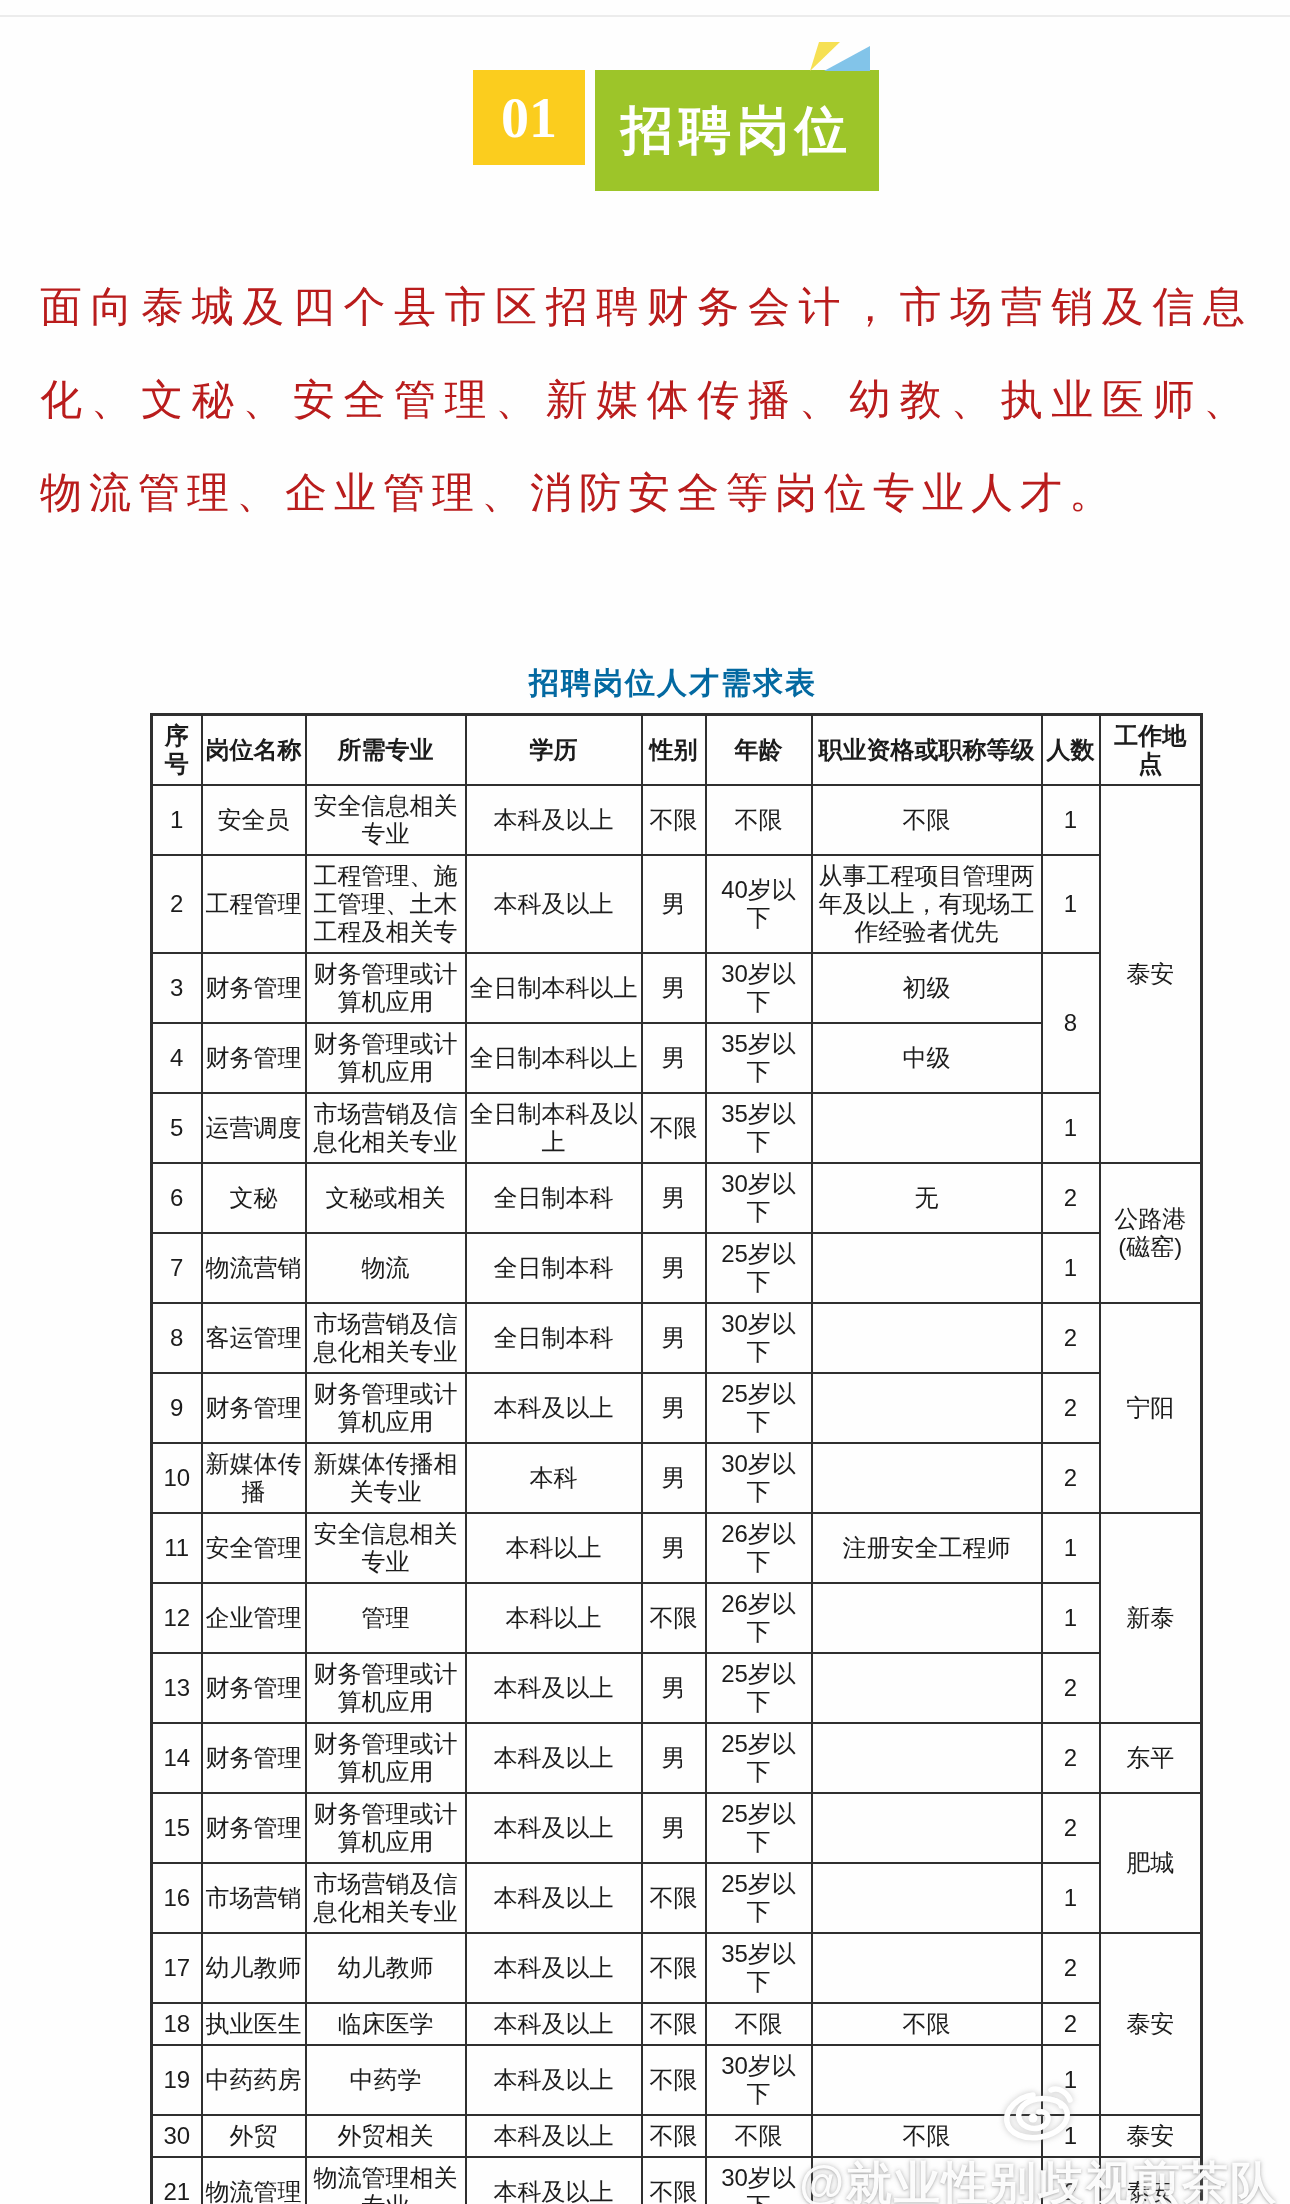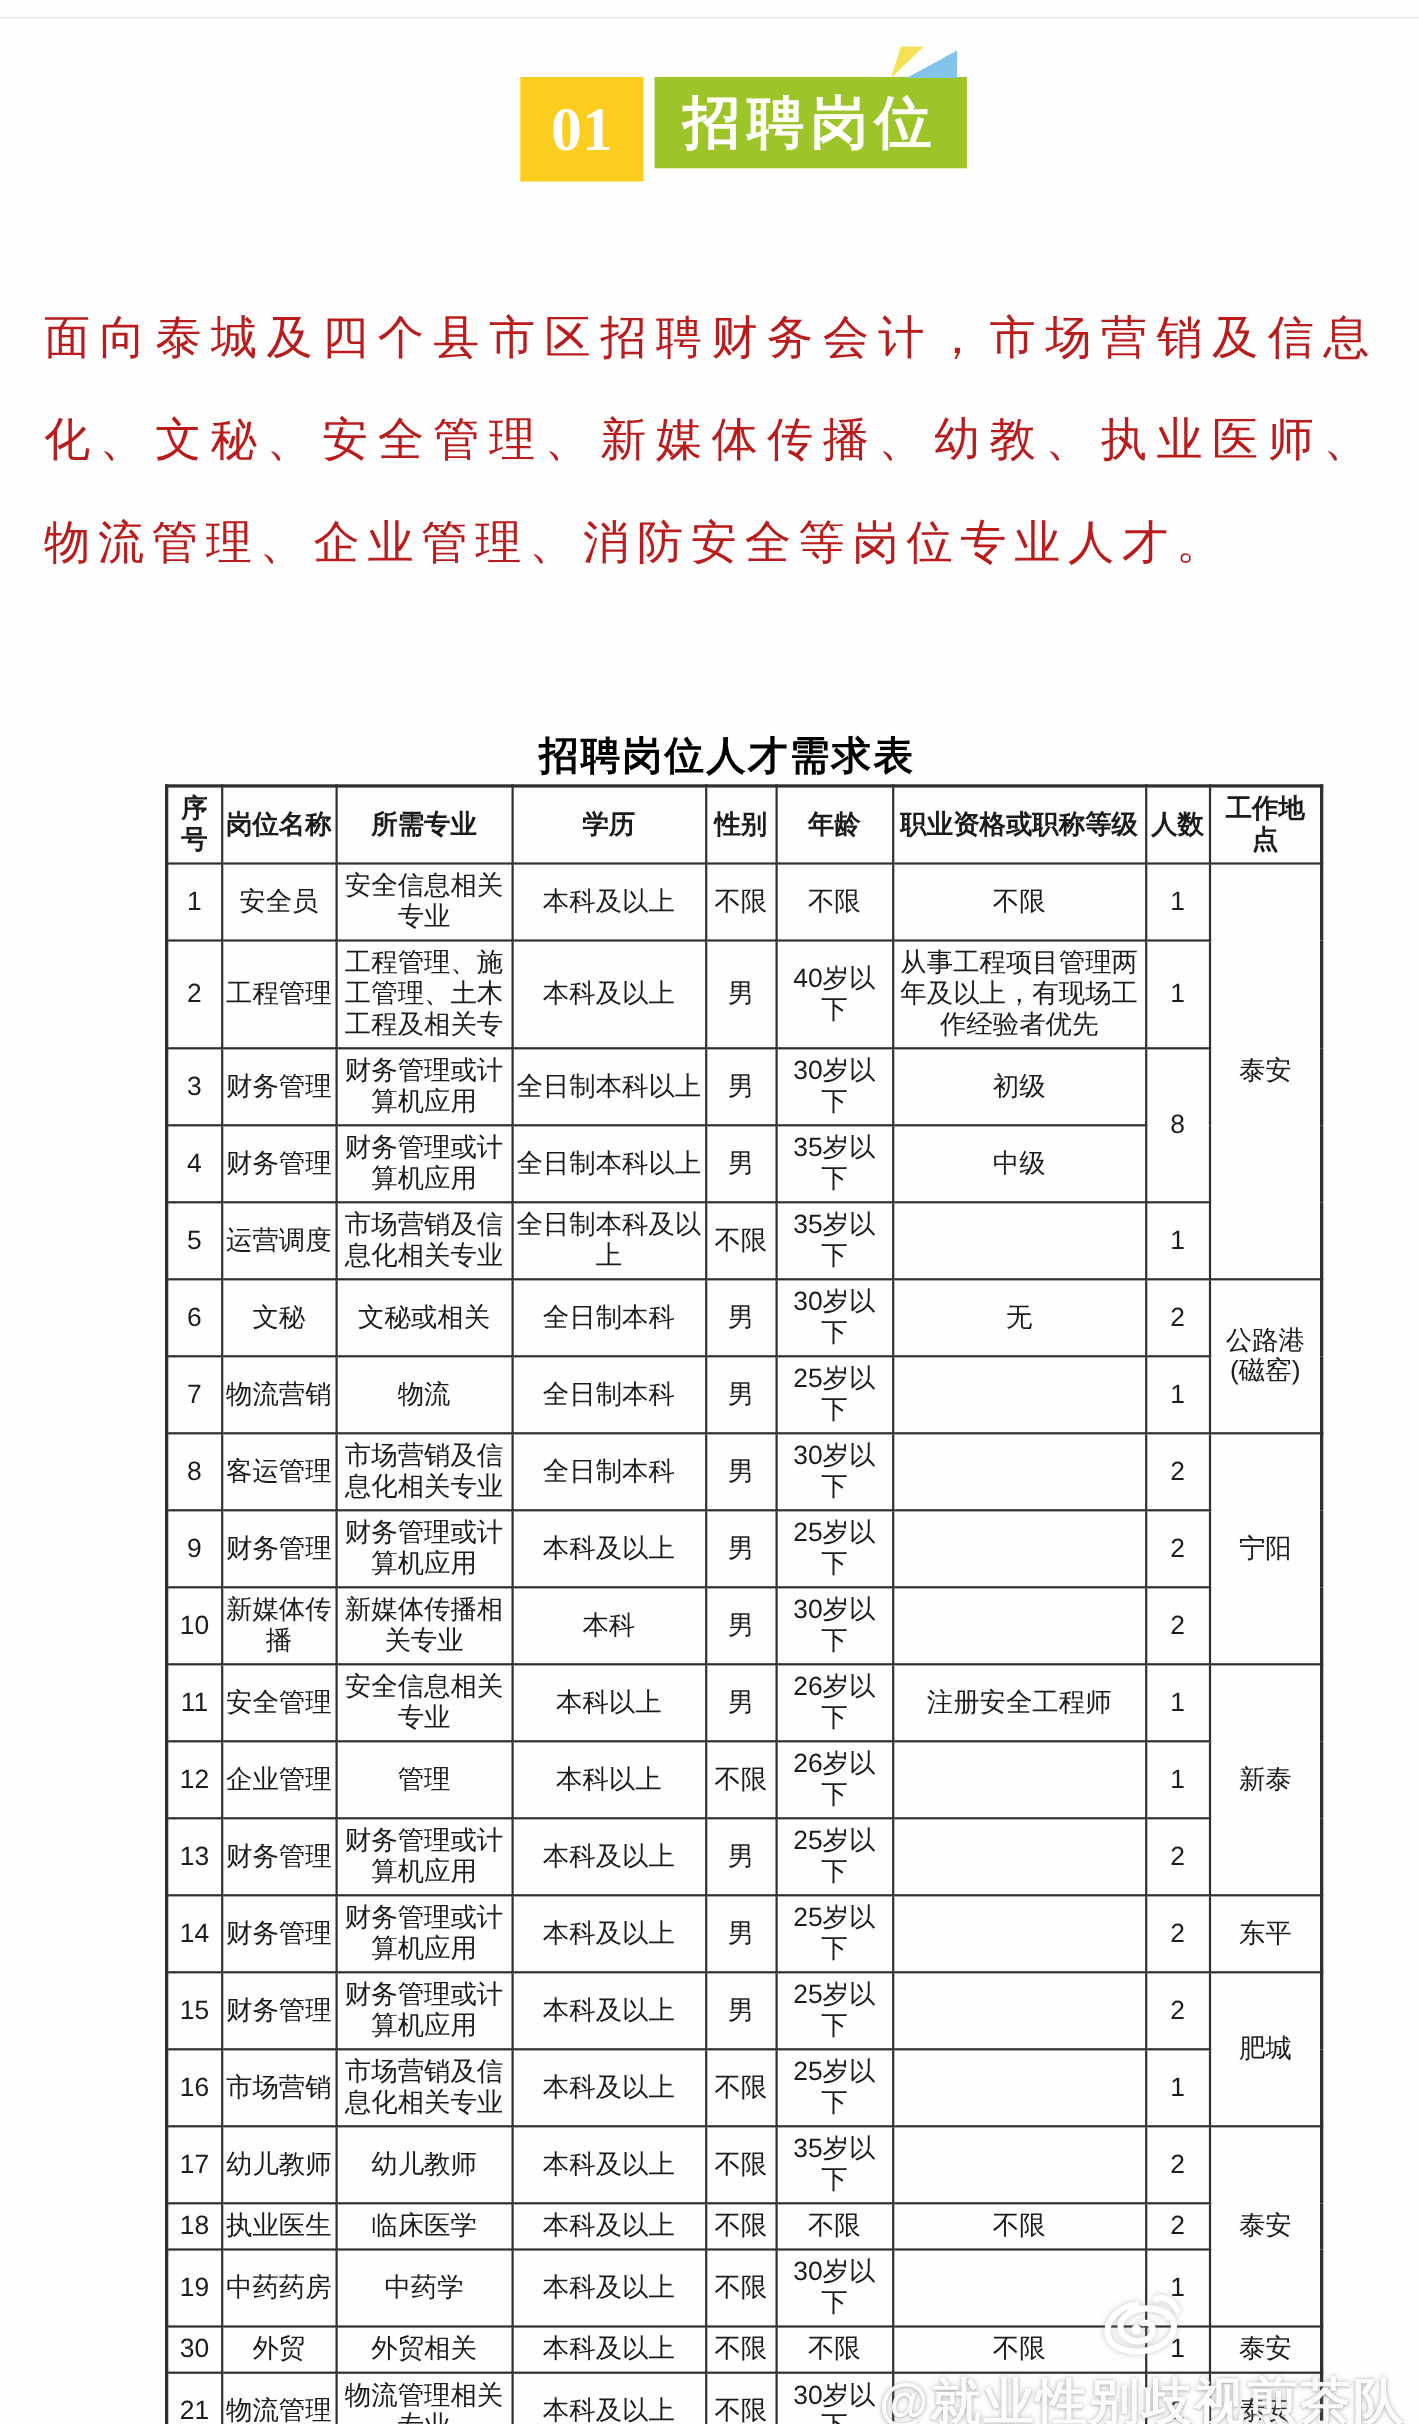--- a/index.html
+++ b/index.html
@@ -23,21 +23,21 @@
   }
   .badge-num {
     width: 112px; height: 95px;
     background: #FBCD1E;
     color: #fff;
     font-family: "Liberation Serif", serif;
     font-size: 56px; font-weight: bold;
     display: flex; align-items: center; justify-content: center;
   }
   .badge-label {
-    margin-left: 10px; height: 83px;
+    margin-left: 10px; height: 121px;
     background: #9DC529;
     color: #fff;
     font-size: 52px; font-weight: bold;
     letter-spacing: 6px;
     padding: 0 26px;
     display: flex; align-items: center; justify-content: center;
   }
   .tri { position: absolute; }
   .tri-yellow {
     left: 810px; top: 25px; width: 30px; height: 29px;
@@ -52,25 +52,25 @@
   
   .intro {
     position: absolute; left: 40px; top: 243px; width: 1212px;
     font-size: 42px; line-height: 93px;
     letter-spacing: 7px;
     color: #b91c1c;
     text-align: justify;
   }
   
   .table-title {
-    position: absolute; left: 136px; top: 646px; width: 1050px;
+    position: absolute; left: 148px; top: 646px; width: 1050px;
     text-align: center;
     font-family: "Liberation Serif", serif;
-    font-size: 36px; font-weight: bold;
-    color: #000000;
+    font-size: 30px; font-weight: bold;
+    color: #0369a1;
     letter-spacing: 2px;
   }
   table.jobs {
     position: absolute; left: 150px; top: 696px;
     width: 1050px;
     border-collapse: collapse;
     table-layout: fixed;
     font-size: 24px; color: #1c1c1c;
   }
   table.jobs th, table.jobs td {

